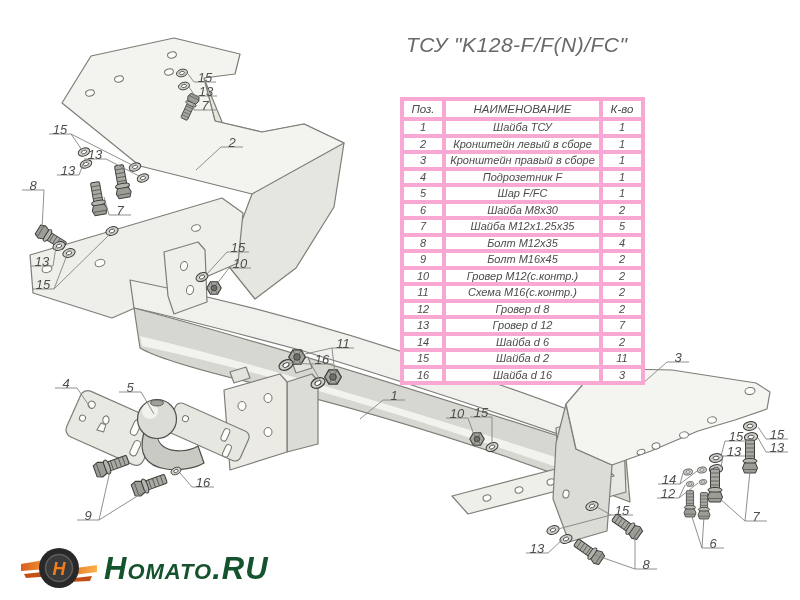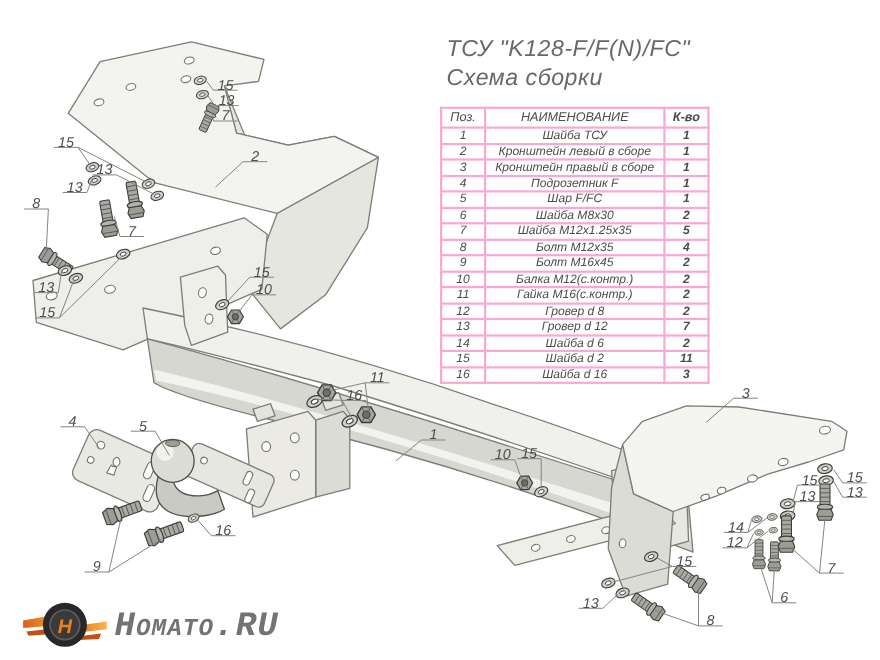--- a/index.html
+++ b/index.html
@@ -5,34 +5,34 @@
   html,body{margin:0;padding:0;background:#fff;}
   .page{position:relative;width:800px;height:600px;background:#ffffff;overflow:hidden;
         font-family:"Liberation Sans",sans-serif;}
   .diagram-svg{position:absolute;left:0;top:0;}
   
   .title{position:absolute;left:406px;top:32px;font-style:italic;font-size:21px;
          line-height:26px;color:#686868;letter-spacing:.5px;white-space:nowrap;}
   
   table.parts{position:absolute;left:400px;top:97px;width:245px;border-collapse:collapse;
               background:#fff;table-layout:fixed;}
-  table.parts th,table.parts td{border:2px solid #f9a8d4;font-style:italic;color:#4c4c4a;
+  table.parts th,table.parts td{border:4px solid #f9a8d4;font-style:italic;color:#4c4c4a;
               text-align:center;padding:0 2px;overflow:hidden;white-space:nowrap;}
   table.parts th{font-weight:normal;font-size:11.5px;height:16px;}
   table.parts td{font-size:11px;height:12.4px;line-height:12.5px;}
   table.parts th:first-child,table.parts td:first-child{width:34px;}
-  table.parts th:last-child,table.parts td:last-child{width:34px;font-weight:bold;}
+  table.parts th:last-child,table.parts td:last-child{width:34px;}
   
   .leader{stroke:#83837f;stroke-width:.9;fill:none;}
   .callout{font:italic 13px "Liberation Sans",sans-serif;fill:#4d4d4b;text-anchor:middle;}
   .hole{fill:#fdfdfb;stroke:#74746e;stroke-width:1;}
   
   .logo{position:absolute;left:20px;top:544px;height:50px;display:flex;align-items:center;}
   .logo-text{margin-left:6px;font-size:31px;font-weight:bold;font-style:italic;
-             font-variant:small-caps;color:#737373;letter-spacing:1px;font-family:Liberation Mono, monospace;}
+             font-variant:small-caps;color:#14532d;letter-spacing:1px;}
 </style>
 </head>
 <body>
 
 <div class="page">
 
   <svg class="diagram-svg" width="800" height="600" viewBox="0 0 800 600">
     <defs>
       <linearGradient id="wg" x1="0" y1="0" x2="1" y2="0">
         <stop offset="0" stop-color="#e2641e"></stop>
@@ -291,21 +291,20 @@
         <text x="537" y="552.5" class="callout">13</text>
         <line x1="635" y1="569" x2="657" y2="569" class="leader"></line>
         <line x1="635" y1="569" x2="635" y2="534" class="leader"></line>
         <line x1="635" y1="569" x2="595" y2="555" class="leader"></line>
         <text x="646" y="568.5" class="callout">8</text>
       </g>
   </svg>
 
   <div class="title">
     <div>ТСУ "K128-F/F(N)/FC"</div>
-    <div>Схема сборки</div>
   </div>
 
   <table class="parts">
     <thead>
         <tr id="thead-row">
           <th>Поз.</th>
           <th>НАИМЕНОВАНИЕ</th>
           <th>К-во</th>
         </tr>
       </thead>
@@ -350,26 +349,26 @@
           <td>Болт М12х35</td>
           <td>4</td>
         </tr>
         <tr>
           <td>9</td>
           <td>Болт М16х45</td>
           <td>2</td>
         </tr>
         <tr>
           <td>10</td>
-          <td>Балка М12(с.контр.)</td>
+          <td>Гровер М12(с.контр.)</td>
           <td>2</td>
         </tr>
         <tr>
           <td>11</td>
-          <td>Гайка М16(с.контр.)</td>
+          <td>Схема М16(с.контр.)</td>
           <td>2</td>
         </tr>
         <tr>
           <td>12</td>
           <td>Гровер d 8</td>
           <td>2</td>
         </tr>
         <tr>
           <td>13</td>
           <td>Гровер d 12</td>

